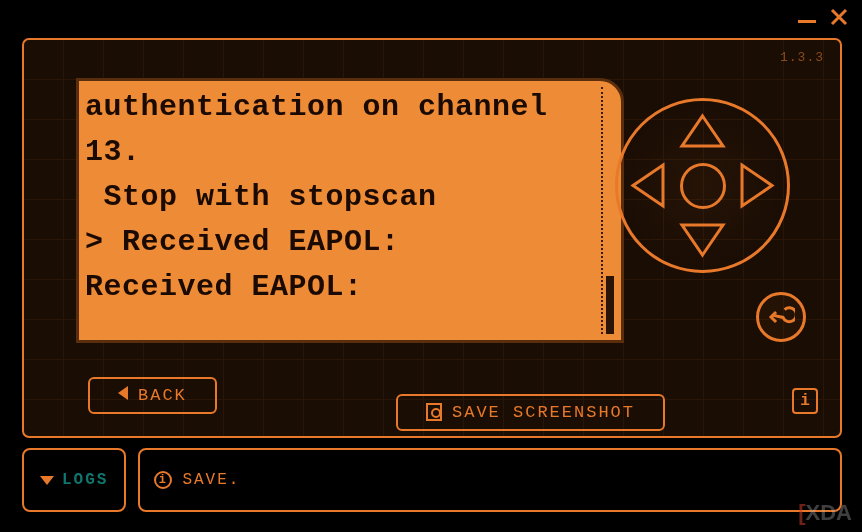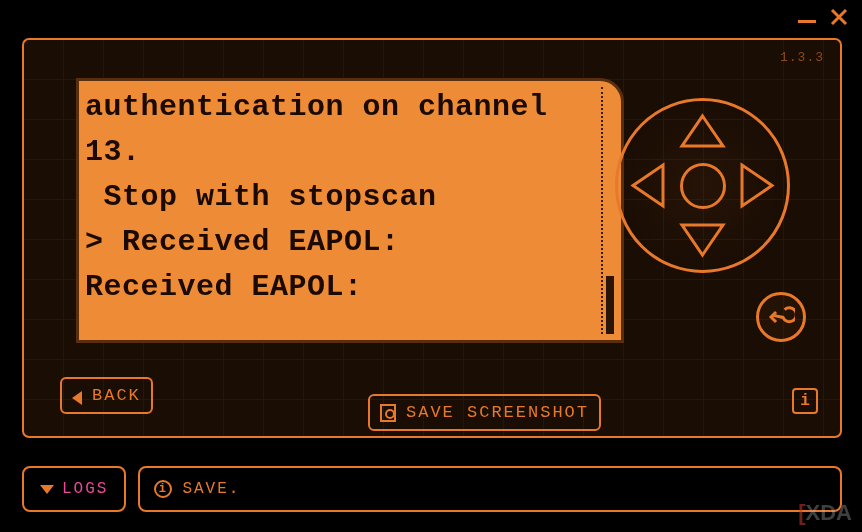--- a/index.html
+++ b/index.html
@@ -126,25 +126,26 @@
   }
 
   .btn {
     border: 2px solid #e8792a;
     border-radius: 6px;
     background: transparent;
     color: #e8792a;
     font-family: inherit;
     font-size: 17px;
     letter-spacing: 2px;
-    padding: 7px 10px;
+    padding: 7px 28px;
     cursor: pointer;
     display: inline-flex;
-    align-items: flex-end;
+    align-items: flex-start;
     gap: 10px;
+    margin-left: 28px;
   }
   .btn-back {
     position: absolute;
     left: 36px;
     bottom: 22px;
   }
   .btn-save {
     position: absolute;
     left: 344px;
     bottom: 5px;
@@ -167,28 +168,29 @@
     position: absolute;
     left: 22px;
     bottom: 20px;
     width: 820px;
     display: flex;
     gap: 12px;
   }
   .logs-btn {
     border: 2px solid #e8792a;
     border-radius: 8px;
-    padding: 12px 16px;
+    padding: 21px 16px;
     font-size: 16px;
     letter-spacing: 2px;
-    color: #ec4899;
+    color: #0f766e;
     background: transparent;
     cursor: pointer;
     display:flex;align-items:center;gap:8px;
     font-family: inherit;
+    font-weight: bold;
   }
   .status-bar {
     flex: 1;
     border: 2px solid #e8792a;
     border-radius: 8px;
     padding: 8px 14px;
     font-size: 16px;
     letter-spacing: 2px;
     display:flex;align-items:center;gap:10px;
   }

